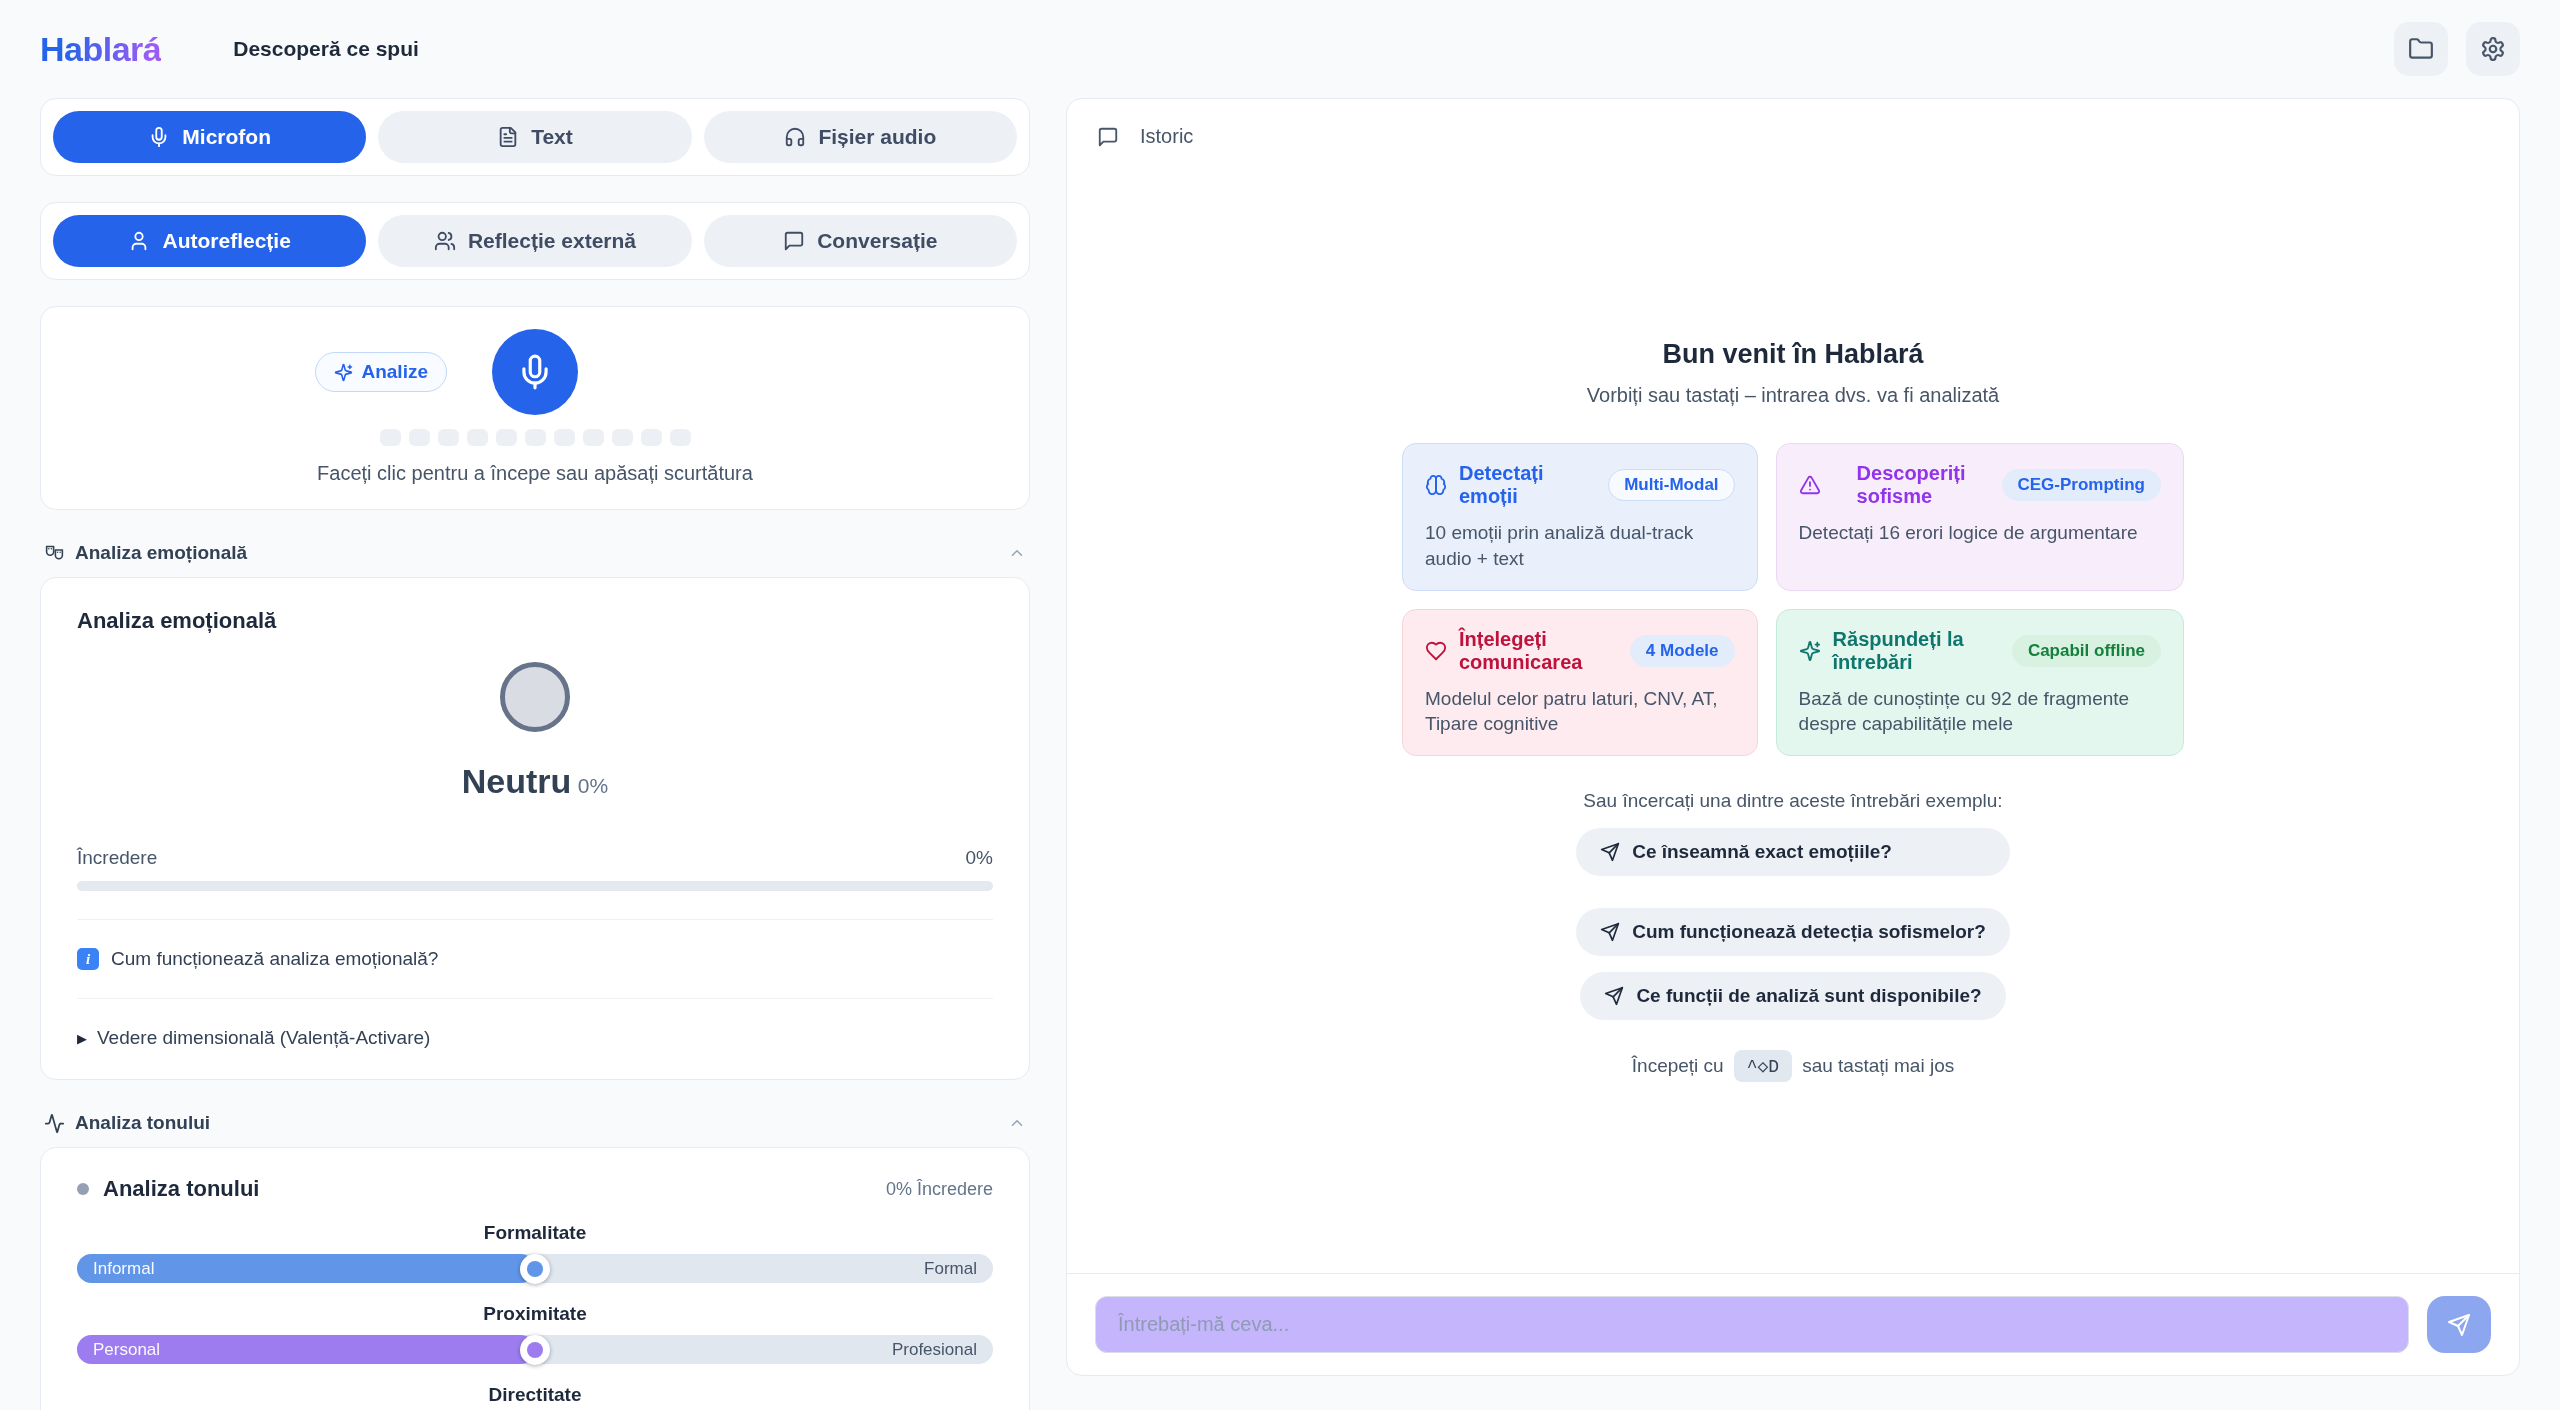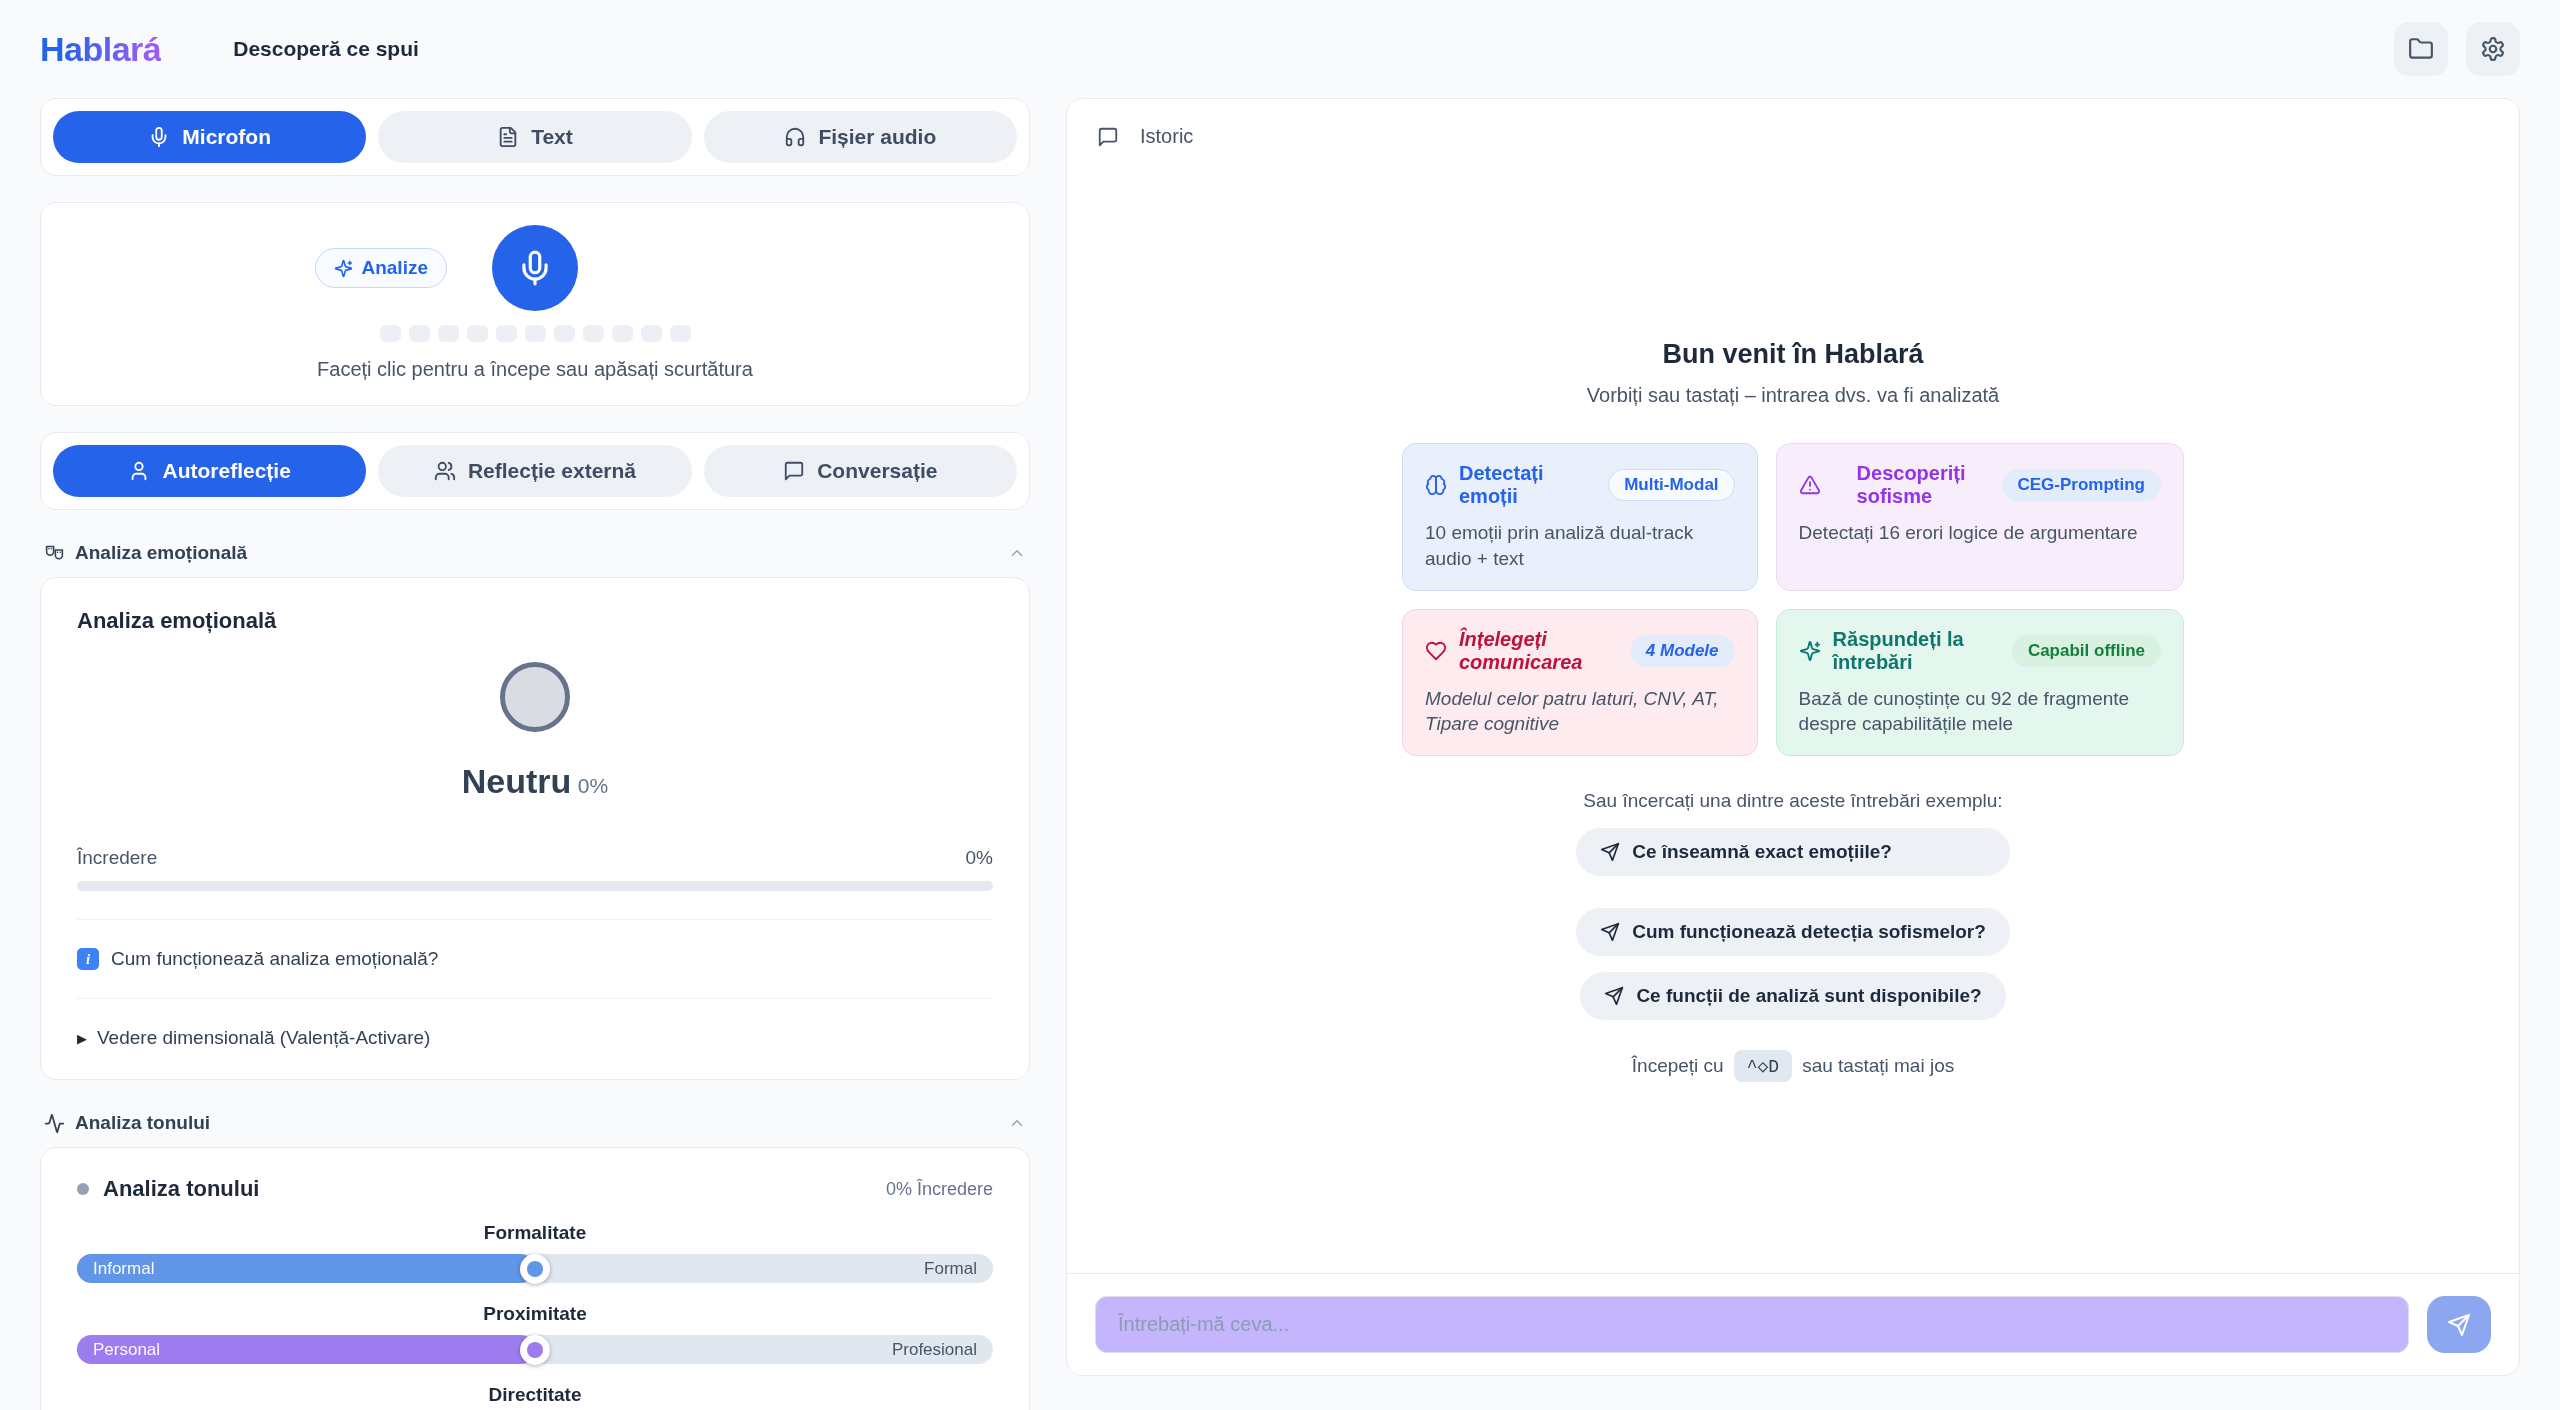--- a/index.html
+++ b/index.html
@@ -199,20 +199,51 @@
         <button class="tab">
           <span>
             <svg width="22" height="22" viewBox="0 0 24 24" fill="none" stroke="currentColor" stroke-width="2" stroke-linecap="round" stroke-linejoin="round">
                 <path d="M3 14h3a2 2 0 0 1 2 2v3a2 2 0 0 1-2 2H5a2 2 0 0 1-2-2v-7a9 9 0 0 1 18 0v7a2 2 0 0 1-2 2h-1a2 2 0 0 1-2-2v-3a2 2 0 0 1 2-2h3"></path>
               </svg>
           </span>
           <span>Fișier audio</span>
         </button>
       </div>
 
+      <div class="card tabs-card">
+        <button class="tab active">
+          <span>
+            <svg width="22" height="22" viewBox="0 0 24 24" fill="none" stroke="currentColor" stroke-width="2" stroke-linecap="round" stroke-linejoin="round">
+                <path d="M19 21v-2a4 4 0 0 0-4-4H9a4 4 0 0 0-4 4v2"></path>
+                <circle cx="12" cy="7" r="4"></circle>
+              </svg>
+          </span>
+          <span>Autoreflecție</span>
+        </button>
+        <button class="tab">
+          <span>
+            <svg width="22" height="22" viewBox="0 0 24 24" fill="none" stroke="currentColor" stroke-width="2" stroke-linecap="round" stroke-linejoin="round">
+                <path d="M16 21v-2a4 4 0 0 0-4-4H6a4 4 0 0 0-4 4v2"></path>
+                <circle cx="9" cy="7" r="4"></circle>
+                <path d="M22 21v-2a4 4 0 0 0-3-3.87"></path>
+                <path d="M16 3.13a4 4 0 0 1 0 7.75"></path>
+              </svg>
+          </span>
+          <span>Reflecție externă</span>
+        </button>
+        <button class="tab">
+          <span>
+            <svg width="22" height="22" viewBox="0 0 24 24" fill="none" stroke="currentColor" stroke-width="2" stroke-linecap="round" stroke-linejoin="round">
+                <path d="M21 15a2 2 0 0 1-2 2H7l-4 4V5a2 2 0 0 1 2-2h14a2 2 0 0 1 2 2z"></path>
+              </svg>
+          </span>
+          <span>Conversație</span>
+        </button>
+      </div>
+
       <div class="card mic-card">
         <div class="mic-stage">
           <button class="analyze-badge">
             <span>
               <svg width="19" height="19" viewBox="0 0 24 24" fill="none" stroke="currentColor" stroke-width="2" stroke-linecap="round" stroke-linejoin="round">
                   <path d="M9.937 15.5A2 2 0 0 0 8.5 14.063l-6.135-1.582a.5.5 0 0 1 0-.962L8.5 9.936A2 2 0 0 0 9.937 8.5l1.582-6.135a.5.5 0 0 1 .963 0L14.063 8.5A2 2 0 0 0 15.5 9.937l6.135 1.581a.5.5 0 0 1 0 .964L15.5 14.063a2 2 0 0 0-1.437 1.437l-1.582 6.135a.5.5 0 0 1-.963 0z"></path>
                   <path d="M20 3v4"></path>
                   <path d="M22 5h-4"></path>
                 </svg>
             </span>
@@ -237,51 +268,20 @@
             <span></span>
             <span></span>
             <span></span>
             <span></span>
             <span></span>
             <span></span>
         </div>
         <div class="mic-hint">Faceți clic pentru a începe sau apăsați scurtătura</div>
       </div>
 
-      <div class="card tabs-card">
-        <button class="tab active">
-          <span>
-            <svg width="22" height="22" viewBox="0 0 24 24" fill="none" stroke="currentColor" stroke-width="2" stroke-linecap="round" stroke-linejoin="round">
-                <path d="M19 21v-2a4 4 0 0 0-4-4H9a4 4 0 0 0-4 4v2"></path>
-                <circle cx="12" cy="7" r="4"></circle>
-              </svg>
-          </span>
-          <span>Autoreflecție</span>
-        </button>
-        <button class="tab">
-          <span>
-            <svg width="22" height="22" viewBox="0 0 24 24" fill="none" stroke="currentColor" stroke-width="2" stroke-linecap="round" stroke-linejoin="round">
-                <path d="M16 21v-2a4 4 0 0 0-4-4H6a4 4 0 0 0-4 4v2"></path>
-                <circle cx="9" cy="7" r="4"></circle>
-                <path d="M22 21v-2a4 4 0 0 0-3-3.87"></path>
-                <path d="M16 3.13a4 4 0 0 1 0 7.75"></path>
-              </svg>
-          </span>
-          <span>Reflecție externă</span>
-        </button>
-        <button class="tab">
-          <span>
-            <svg width="22" height="22" viewBox="0 0 24 24" fill="none" stroke="currentColor" stroke-width="2" stroke-linecap="round" stroke-linejoin="round">
-                <path d="M21 15a2 2 0 0 1-2 2H7l-4 4V5a2 2 0 0 1 2-2h14a2 2 0 0 1 2 2z"></path>
-              </svg>
-          </span>
-          <span>Conversație</span>
-        </button>
-      </div>
-
       <div class="section">
         <div class="section-head">
           <span>
             <svg width="21" height="21" viewBox="0 0 24 24" fill="none" stroke="currentColor" stroke-width="1.8" stroke-linecap="round" stroke-linejoin="round">
                 <path d="M3 4h8v6a4 4 0 0 1-8 0z"></path>
                 <path d="M13 8h8v6a4 4 0 0 1-8 0z"></path>
                 <path d="M5.5 6.5h.01"></path>
                 <path d="M8.5 6.5h.01"></path>
                 <path d="M15.5 10.5h.01"></path>
                 <path d="M18.5 10.5h.01"></path>
@@ -429,21 +429,21 @@
                       <path d="M12 9v4"></path>
                       <path d="M12 17h.01"></path>
                     </svg>
                 </span>
                 <span class="feature-title">Descoperiți sofisme</span>
                 <span class="feature-badge" style="background: rgb(227, 236, 251); color: rgb(37, 99, 235); border-color: rgb(227, 236, 251);">CEG-Prompting</span>
               </div>
               <div class="feature-desc">Detectați 16 erori logice de argumentare</div>
             </div>
 
-            <div class="feature-card" style="background: rgb(253, 235, 239); border-color: rgb(248, 211, 220); font-style: italic;">
+            <div class="feature-card" style="background: rgb(253, 235, 239); border-color: rgb(248, 211, 220);">
               <div class="feature-top" style="color: rgb(190, 18, 60);">
                 <span>
                   <svg width="22" height="22" viewBox="0 0 24 24" fill="none" stroke="currentColor" stroke-width="2" stroke-linecap="round" stroke-linejoin="round">
                       <path d="M19 14c1.49-1.46 3-3.21 3-5.5A5.5 5.5 0 0 0 16.5 3c-1.76 0-3 .5-4.5 2-1.5-1.5-2.74-2-4.5-2A5.5 5.5 0 0 0 2 8.5c0 2.29 1.51 4.04 3 5.5l7 7Z"></path>
                     </svg>
                 </span>
                 <span class="feature-title">Înțelegeți comunicarea</span>
                 <span class="feature-badge" style="background: rgb(227, 236, 251); color: rgb(37, 99, 235); border-color: rgb(227, 236, 251);">4 Modele</span>
               </div>
               <div class="feature-desc">Modelul celor patru laturi, CNV, AT, Tipare cognitive</div>

